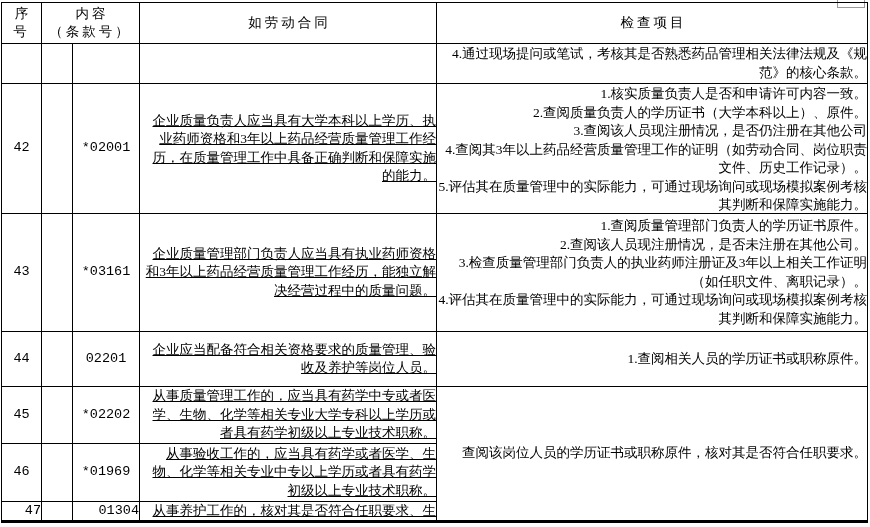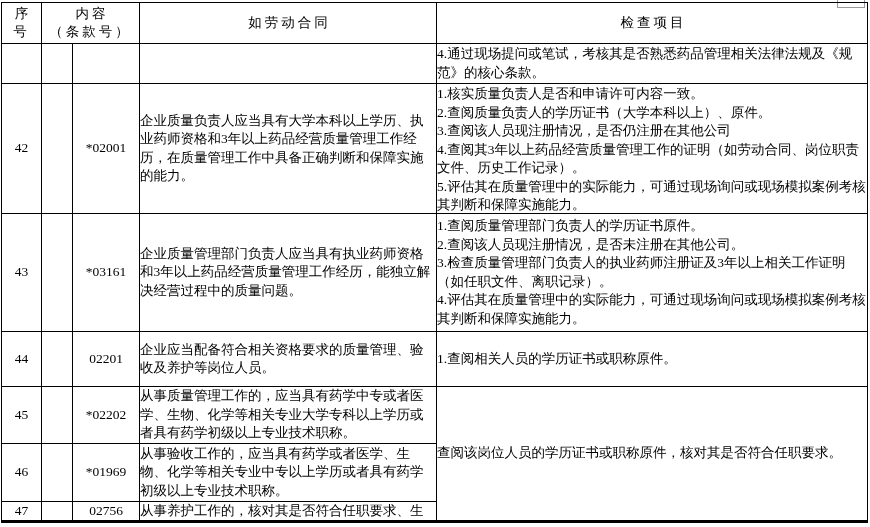--- a/index.html
+++ b/index.html
@@ -35,24 +35,24 @@
     white-space:pre-line;
     word-break:break-all;
   }
   th.hd{
     text-align:center;
     font-size:14px;
     line-height:19px;
     letter-spacing:3px;
     text-indent:3px;
   }
-  td.seq, td.clause{text-align:center;}
-  td.item{text-align:left;padding:1px 5px;}
+  td.seq, td.clause{text-align:center;font-family:Liberation Mono, monospace;}
+  td.item{text-align:left;padding:1px 5px;text-decoration:underline;}
   td.detail{text-align:left;padding:1px 4px;}
-  .wrap{overflow:hidden;}
+  .wrap{overflow:hidden;text-align:right;}
   tr.h-hdr{height:41px;}
   tr.h-p{height:40px;}
   tr.h-42{height:130px;}
   tr.h-43{height:118px;}
   tr.h-44{height:55px;}
   tr.h-45{height:57px;}
   tr.h-46{height:58px;}
   tr.h-47{height:19px;}
   tr.h-42 .wrap{max-height:127px;}
   tr.h-43 .wrap{max-height:115px;}
@@ -135,19 +135,19 @@
     <tr class="h-46">
       <td class="seq">46</td>
       <td></td>
       <td class="clause">*01969</td>
       <td class="item"><div class="wrap">从事验收工作的，应当具有药学或者医学、生物、化学等相关专业中专以上学历或者具有药学初级以上专业技术职称。</div></td>
     </tr>
 
     <tr class="h-47">
       <td class="seq"><div class="wrap">47</div></td>
       <td></td>
-      <td class="clause"><div class="wrap">02756</div></td>
+      <td class="clause"><div class="wrap">01304</div></td>
       <td class="item"><div class="wrap">从事养护工作的，核对其是否符合任职要求、生</div></td>
     </tr>
   </tbody>
     </table>
 
 </div>
 
 </body></html>

